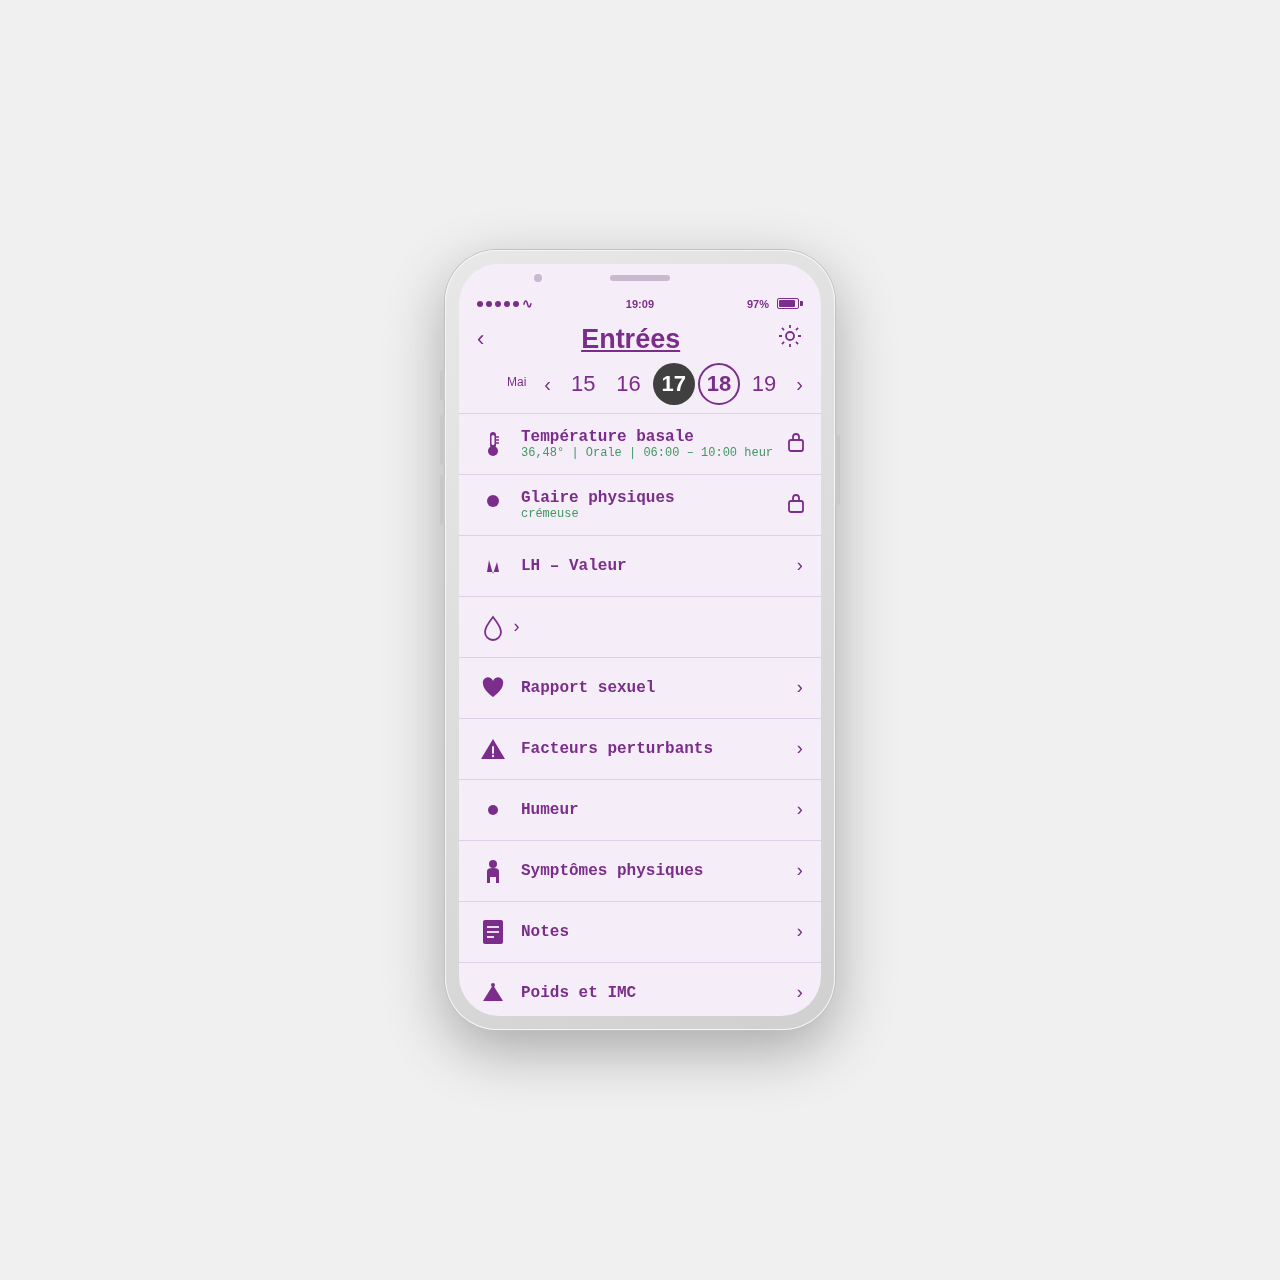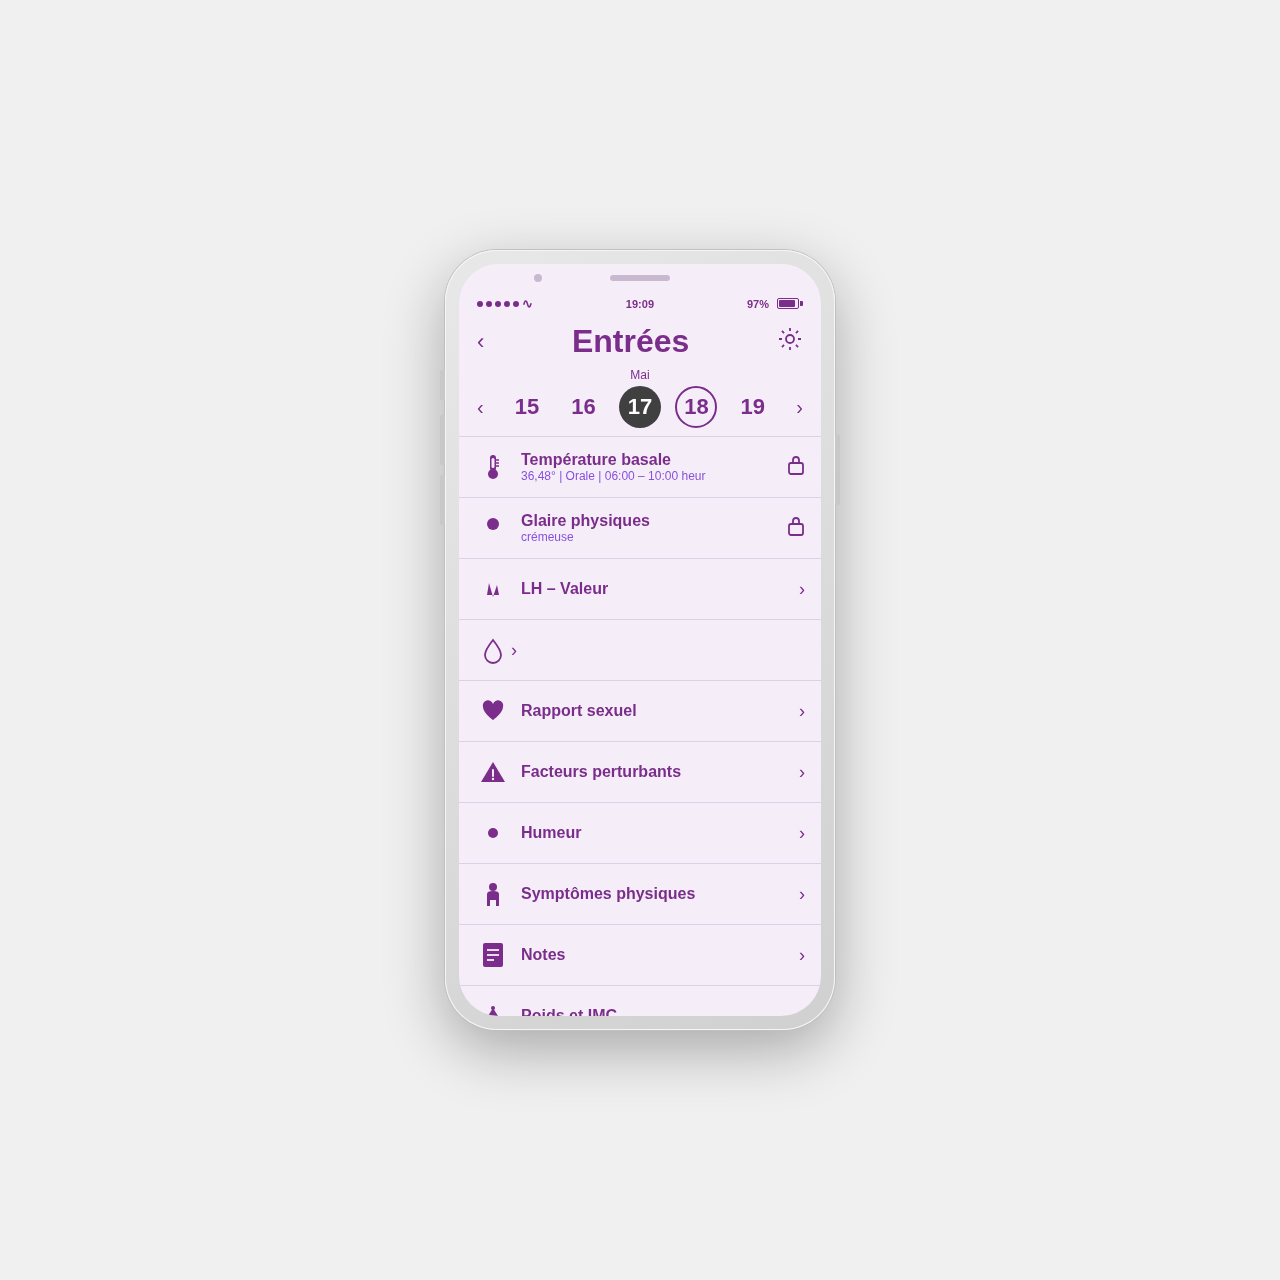--- a/index.html
+++ b/index.html
@@ -140,32 +140,34 @@
     }
 
     .back-btn {
       color: #7b2d8b;
       font-size: 22px;
       font-weight: 300;
       cursor: pointer;
     }
 
     .header-title {
-      font-size: 32px;
+      font-size: 27px;
       font-weight: 700;
       color: #7b2d8b;
+      text-decoration: underline;
     }
 
     
     .date-section {
       display: flex;
-      flex-direction: column;
+      flex-direction: row;
       align-items: center;
       padding: 4px 0 8px;
       flex-shrink: 0;
+      margin-left: 48px;
     }
 
     .month-label {
       font-size: 12px;
       color: #7b2d8b;
       margin-bottom: 4px;
     }
 
     .date-nav {
       display: flex;
@@ -178,21 +180,21 @@
     .nav-arrow {
       font-size: 20px;
       color: #7b2d8b;
       font-weight: 300;
       cursor: pointer;
       padding: 0 8px;
     }
 
     .date-item {
       font-size: 22px;
-      font-weight: 700;
+      font-weight: 400;
       color: #7b2d8b;
       width: 42px;
       height: 42px;
       display: flex;
       align-items: center;
       justify-content: center;
       cursor: pointer;
     }
 
     .date-item.selected-filled {
@@ -214,20 +216,21 @@
       overflow-y: auto;
     }
 
     .menu-item {
       display: flex;
       align-items: center;
       padding: 12px 16px;
       border-top: 1px solid #ddd0e8;
       cursor: pointer;
       min-height: 60px;
+      font-family: Liberation Mono, monospace;
     }
 
     .menu-item:last-child {
       border-bottom: 1px solid #ddd0e8;
     }
 
     .menu-icon {
       width: 36px;
       height: 36px;
       display: flex;
@@ -250,21 +253,21 @@
     }
 
     .menu-label {
       font-size: 16px;
       font-weight: 600;
       color: #7b2d8b;
     }
 
     .menu-sublabel {
       font-size: 12px;
-      color: #6d28d9;
+      color: #15803d;
       opacity: 0.8;
       margin-top: 0;
     }
 
     .menu-right {
       color: #7b2d8b;
       font-size: 18px;
       font-weight: 300;
     }
 

